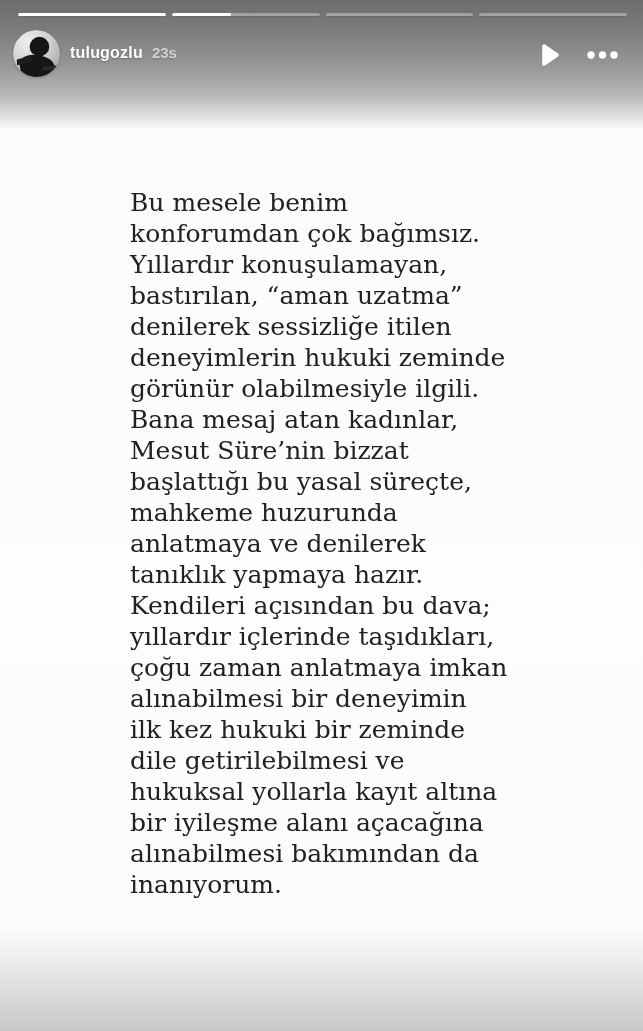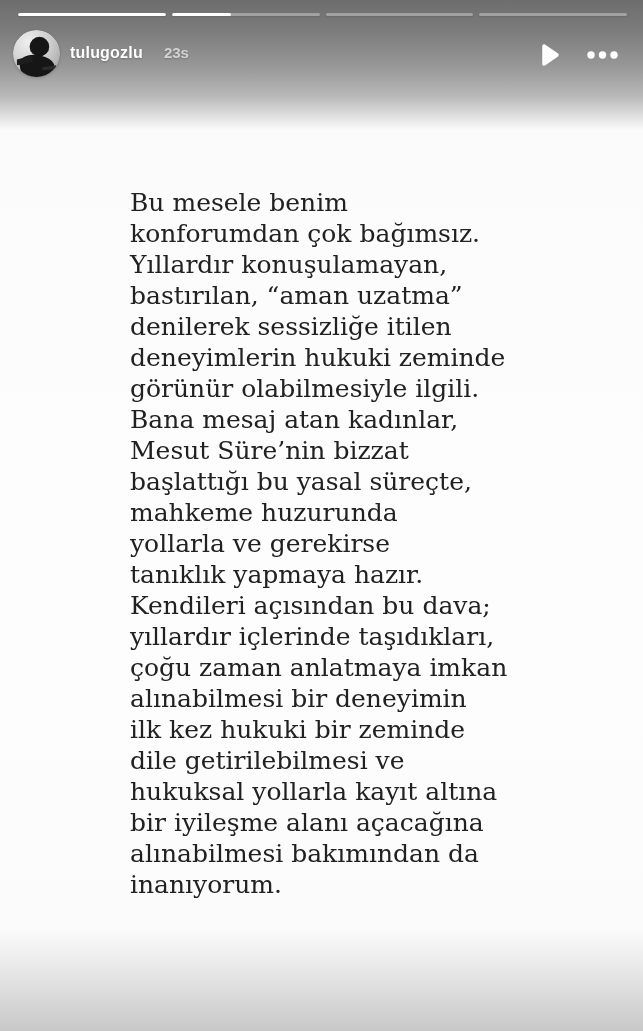--- a/index.html
+++ b/index.html
@@ -63,21 +63,21 @@
     overflow: hidden;
     box-shadow: 0 1px 3px rgba(0,0,0,0.18);
   }
   .avatar svg { display: block; width: 100%; height: 100%; }
   .user-line {
     position: absolute;
     left: 70px;
     top: 44px;
     display: flex;
     align-items: baseline;
-    gap: 21px;
+    gap: 9px;
     white-space: nowrap;
   }
   .username {
     color: #ffffff;
     font-size: 16px;
     font-weight: 700;
     letter-spacing: 0.2px;
     text-shadow: 0 1px 2px rgba(0,0,0,0.25);
     cursor: pointer;
   }
@@ -177,21 +177,21 @@
       <div class="text-line">konforumdan çok bağımsız.</div>
       <div class="text-line">Yıllardır konuşulamayan,</div>
       <div class="text-line">bastırılan, “aman uzatma”</div>
       <div class="text-line">denilerek sessizliğe itilen</div>
       <div class="text-line">deneyimlerin hukuki zeminde</div>
       <div class="text-line">görünür olabilmesiyle ilgili.</div>
       <div class="text-line">Bana mesaj atan kadınlar,</div>
       <div class="text-line">Mesut Süre’nin bizzat</div>
       <div class="text-line">başlattığı bu yasal süreçte,</div>
       <div class="text-line">mahkeme huzurunda</div>
-      <div class="text-line">yollarla ve gerekirse</div>
+      <div class="text-line">anlatmaya ve denilerek</div>
       <div class="text-line">tanıklık yapmaya hazır.</div>
       <div class="text-line">Kendileri açısından bu dava;</div>
       <div class="text-line">yıllardır içlerinde taşıdıkları,</div>
       <div class="text-line">çoğu zaman anlatmaya imkan</div>
       <div class="text-line">alınabilmesi bir deneyimin</div>
       <div class="text-line">ilk kez hukuki bir zeminde</div>
       <div class="text-line">dile getirilebilmesi ve</div>
       <div class="text-line">hukuksal yollarla kayıt altına</div>
       <div class="text-line">bir iyileşme alanı açacağına</div>
       <div class="text-line">alınabilmesi bakımından da</div>

